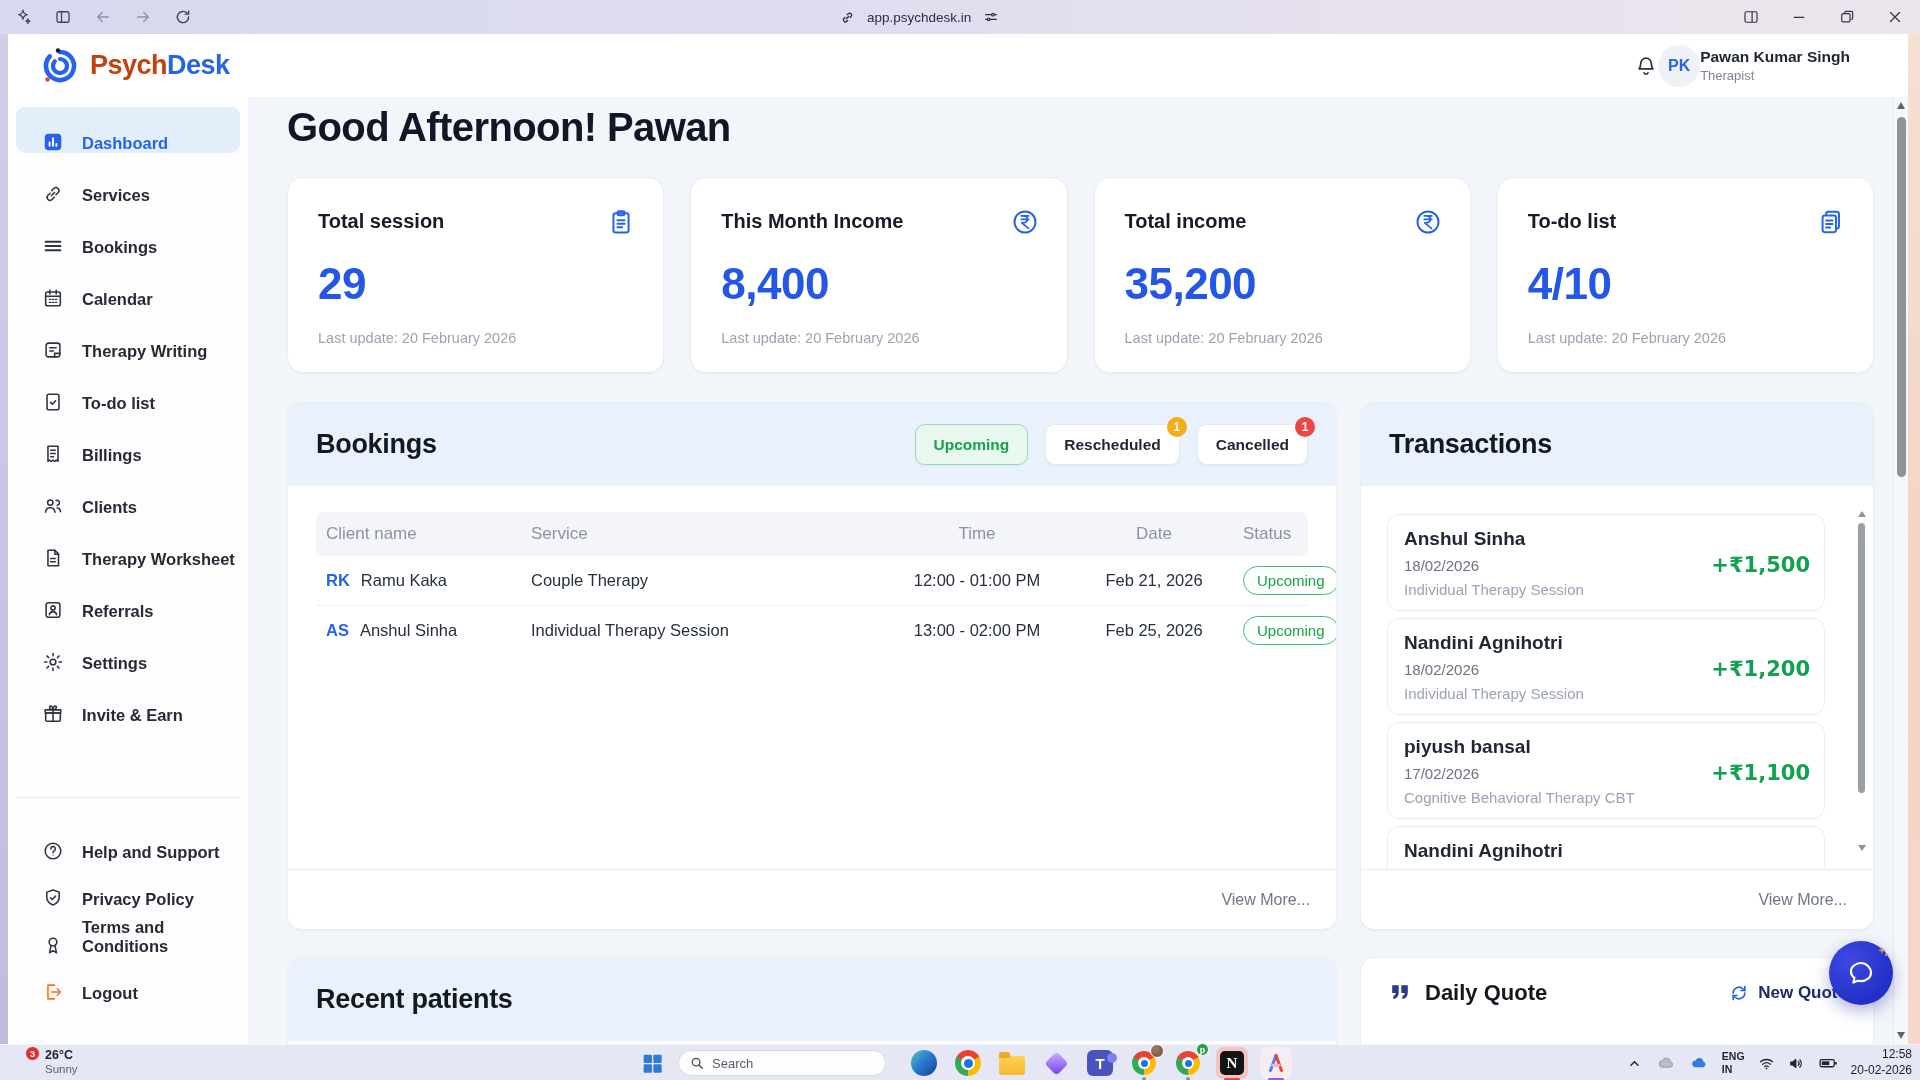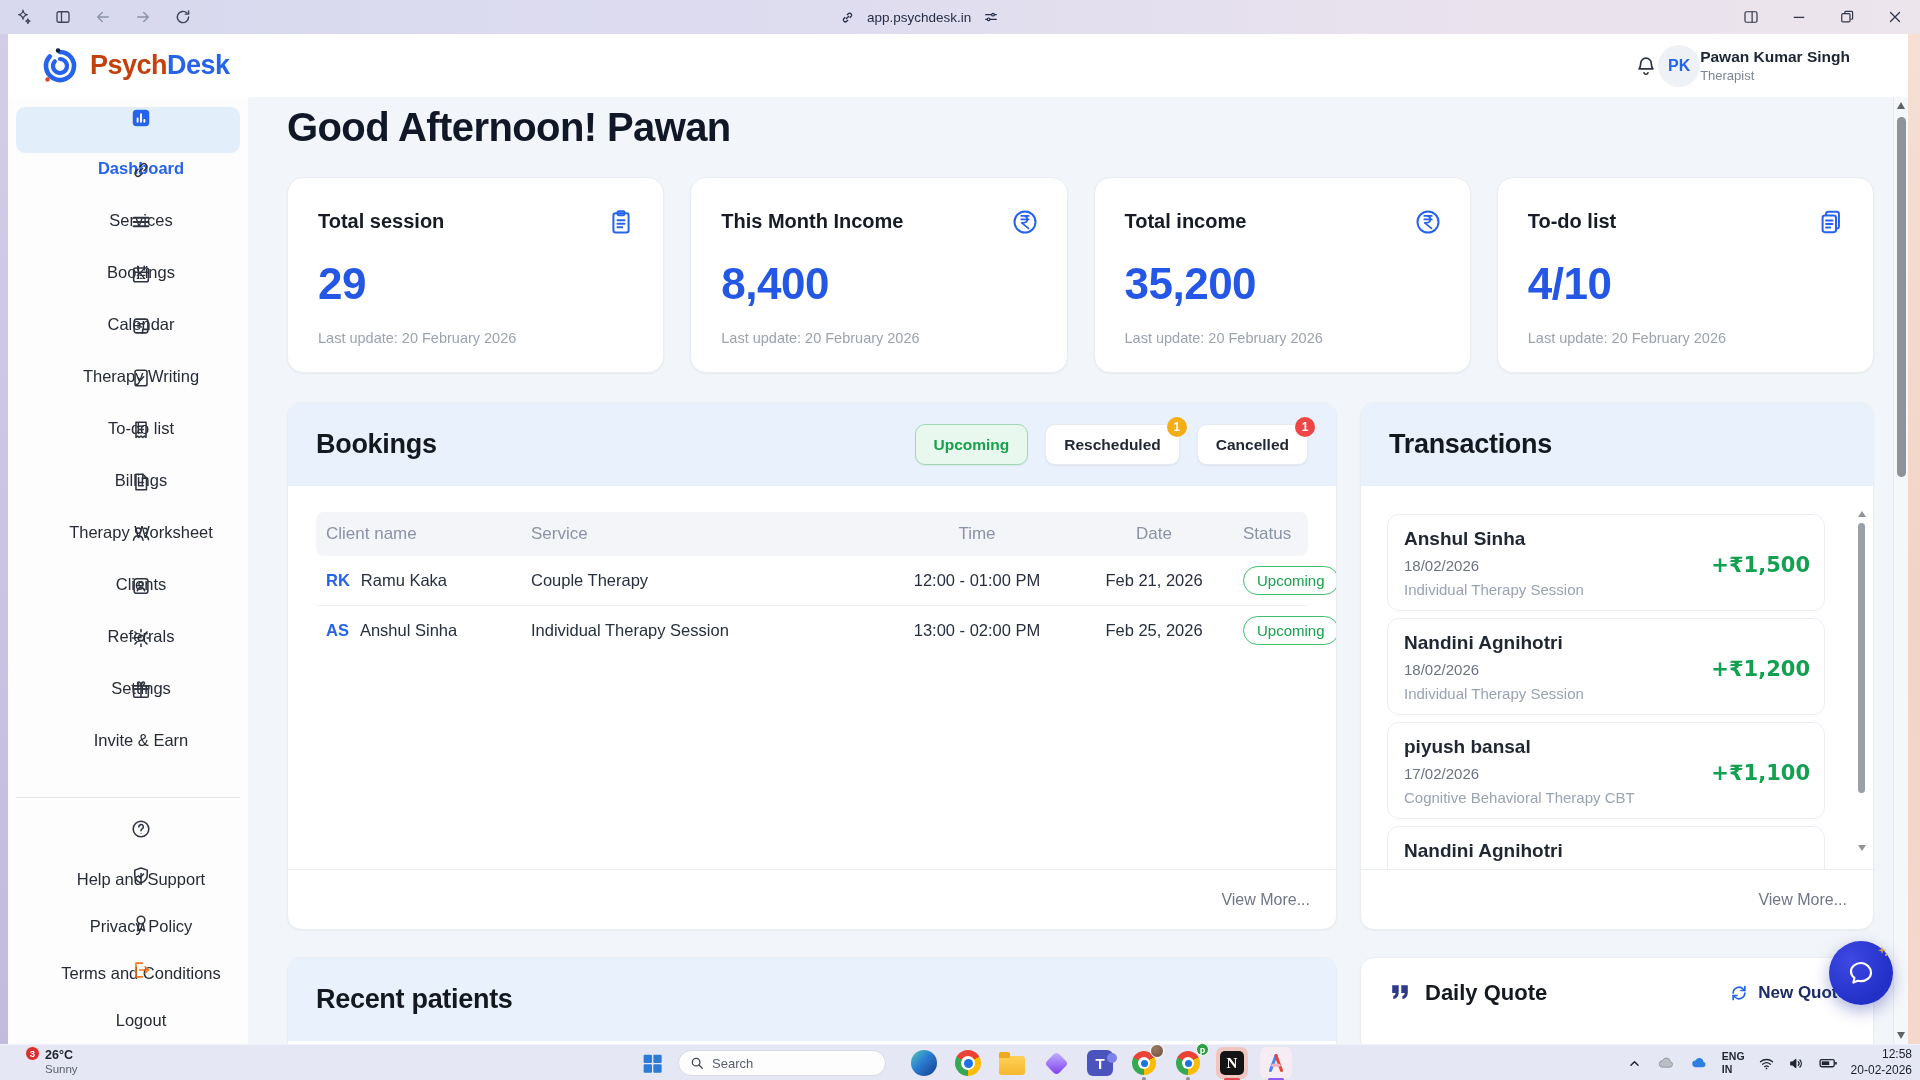--- a/index.html
+++ b/index.html
@@ -34,25 +34,25 @@
   .hdr-right { margin-left:auto; display:flex; align-items:center; padding-right:58px; }
   .bell { width:24px; height:24px; color:#2b3240; }
   .avatar { width:42px; height:42px; border-radius:50%; background:#eef1f5; color:#2563eb;
     font-weight:700; font-size:16px; display:flex; align-items:center; justify-content:center; }
   .usr-name { font-size:15.5px; font-weight:700; color:#1d2534; }
   .usr-role { font-size:13px; color:#7d8696; margin-top:2px; }
 
   
   .sidebar { position:absolute; left:8px; top:97px; width:240px; bottom:36px; background:#fdfdfe; z-index:2; }
   .side-main { padding-top:10px; }
-  .side-item { height:46px; margin:0 8px 6px 8px; border-radius:9px; display:flex; align-items:center;
-    gap:30px; padding-left:26px; cursor:pointer; color:#262b35;flex-direction:column; }
+  .side-item { height:46px; margin:0 8px 6px 8px; border-radius:9px; display:flex; align-items:flex-end;
+    gap:18px; padding-left:26px; cursor:pointer; color:#262b35; }
   .side-item .sic { width:22px; height:22px; color:#2e3440; flex:none; display:flex; }
   .side-item .sic svg { width:100%; height:100%; }
-  .side-item .slabel { font-size:16.5px; font-weight:400; }
+  .side-item .slabel { font-size:16.5px; font-weight:700; }
   .side-item.active { background:#e2effa; }
   .side-item.active .slabel { color:#2563eb; font-weight:700; }
   .side-div { margin:72px 8px 0 8px; border-top:1px solid #e7e9ef; }
   .side-foot { padding-top:20px; }
   .side-foot .side-item { height:44px; margin-bottom:3px; }
 
   
   .main { position:absolute; left:248px; top:97px; right:27px; bottom:36px; background:#f2f5f9;
     overflow:hidden; padding:6px 19px 0 39px; }
   .greet { font-size:40px; font-weight:800; color:#101828; letter-spacing:-0.6px; margin-top:2px; }
@@ -359,37 +359,37 @@
             <svg viewBox="0 0 24 24" fill="none" stroke="currentColor" stroke-width="1.7" stroke-linecap="round" stroke-linejoin="round">
               <path d="M6.5 3.5h11V20l-1.8-1.3L14 20l-2-1.4L10 20l-1.7-1.3L6.5 20z"></path>
               <path d="M9.5 8h5M9.5 11.5h5M9.5 15h3"></path>
             </svg>
           </span>
           <span class="slabel">Billings</span>
         </div>
         <div class="side-item">
           <span class="sic">
             <svg viewBox="0 0 24 24" fill="none" stroke="currentColor" stroke-width="1.7" stroke-linecap="round" stroke-linejoin="round">
-              <path d="M6.5 3.5H14l4 4v13H6.5z"></path>
-              <path d="M14 3.5V8h4"></path>
-              <path d="M9.5 12.5h5M9.5 16h5"></path>
-            </svg>
-          </span>
-          <span class="slabel">Therapy Worksheet</span>
-        </div>
-        <div class="side-item">
-          <span class="sic">
-            <svg viewBox="0 0 24 24" fill="none" stroke="currentColor" stroke-width="1.7" stroke-linecap="round" stroke-linejoin="round">
               <circle cx="9" cy="8.3" r="2.9"></circle>
               <path d="M3.8 18.8c.4-3.1 2.4-4.9 5.2-4.9s4.8 1.8 5.2 4.9"></path>
               <path d="M15.3 5.9a2.7 2.7 0 1 1 1.2 5.2"></path>
               <path d="M16.6 13.8c2.1.4 3.4 2 3.7 4.3"></path>
             </svg>
           </span>
           <span class="slabel">Clients</span>
+        </div>
+        <div class="side-item">
+          <span class="sic">
+            <svg viewBox="0 0 24 24" fill="none" stroke="currentColor" stroke-width="1.7" stroke-linecap="round" stroke-linejoin="round">
+              <path d="M6.5 3.5H14l4 4v13H6.5z"></path>
+              <path d="M14 3.5V8h4"></path>
+              <path d="M9.5 12.5h5M9.5 16h5"></path>
+            </svg>
+          </span>
+          <span class="slabel">Therapy Worksheet</span>
         </div>
         <div class="side-item">
           <span class="sic">
             <svg viewBox="0 0 24 24" fill="none" stroke="currentColor" stroke-width="1.7" stroke-linecap="round" stroke-linejoin="round">
               <rect x="4.5" y="4" width="15" height="16" rx="2.5"></rect>
               <circle cx="12" cy="9.8" r="2.3"></circle>
               <path d="M8 17.2c.6-2.3 2-3.4 4-3.4s3.4 1.1 4 3.4"></path>
             </svg>
           </span>
           <span class="slabel">Referrals</span>

